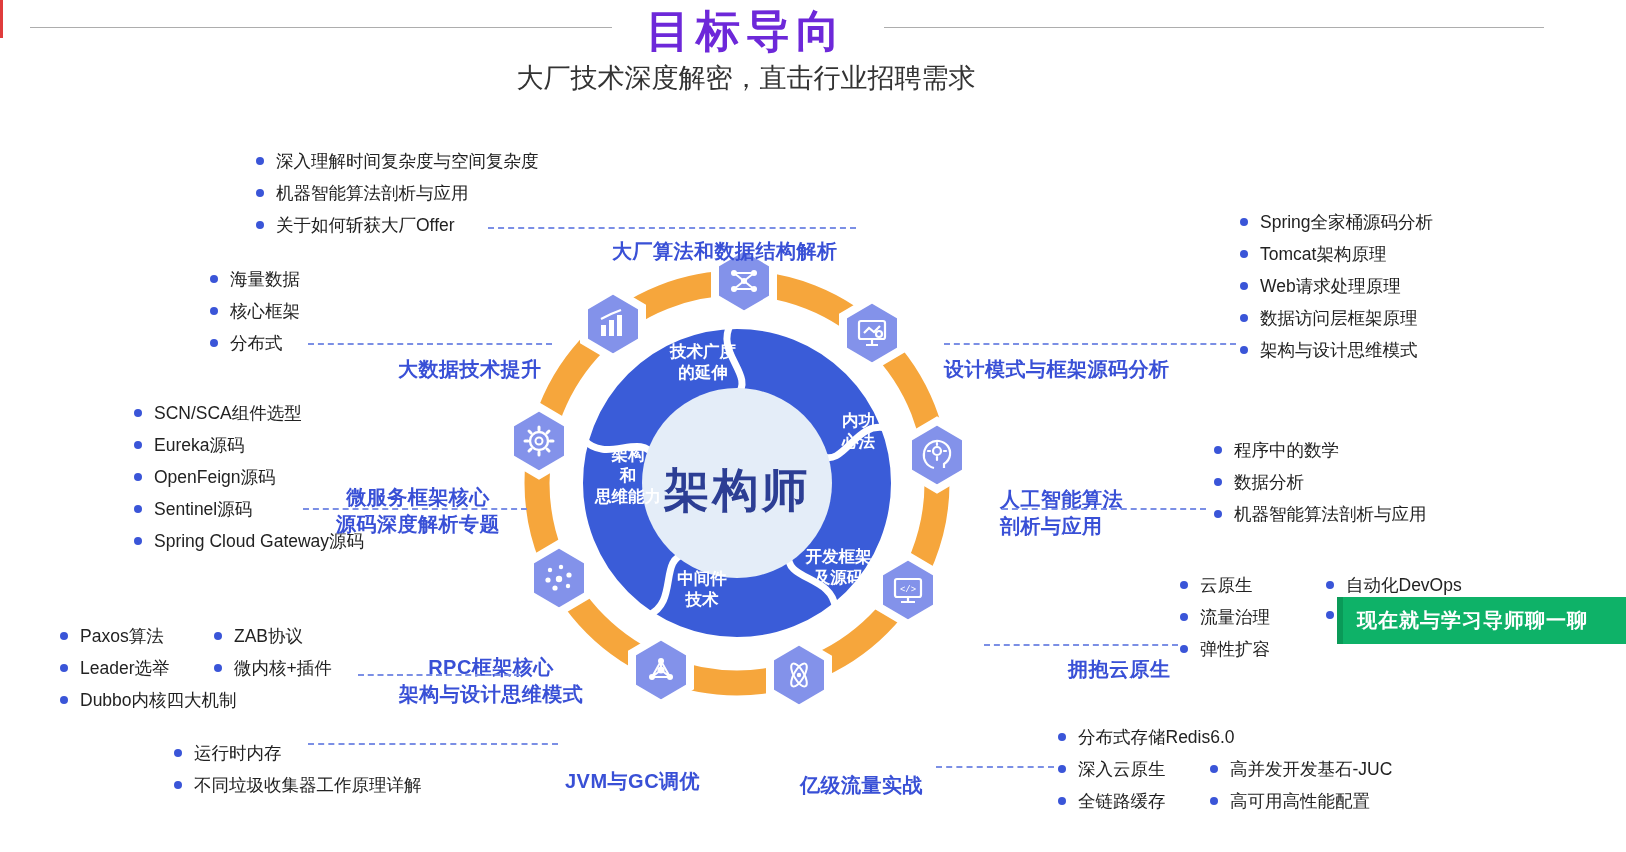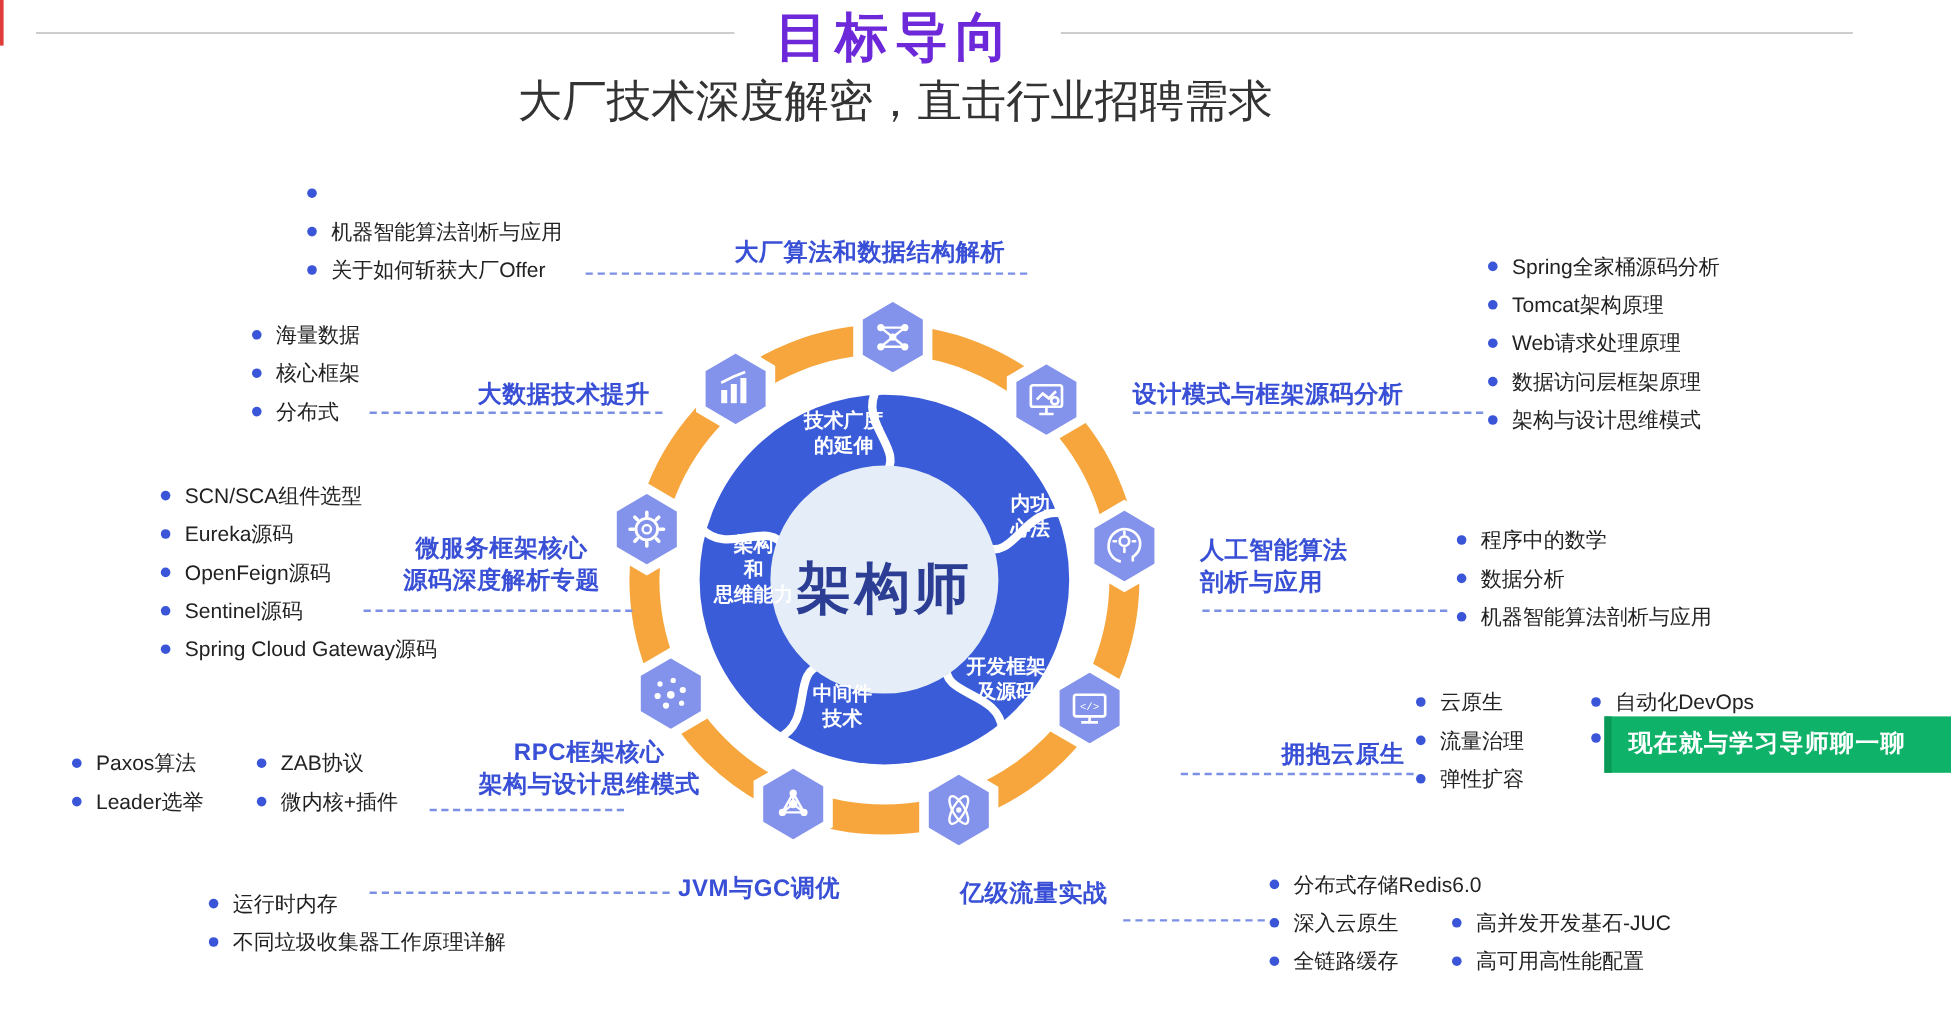--- a/index.html
+++ b/index.html
@@ -1,22 +1,22 @@
 <!DOCTYPE html>
 <html><head>
 <meta charset="utf-8">
 <style>
   html,body{margin:0;padding:0;background:#fff;}
   body{font-family:"Liberation Sans","DejaVu Sans",sans-serif;}
   #canvas{position:relative;width:1626px;height:852px;background:#fff;overflow:hidden;}
   .abs{position:absolute;}
   .rule{height:0;border-top:1px solid #adadad;}
   .page-title{font-size:44px;font-weight:900;color:#6d28d9;letter-spacing:6px;white-space:nowrap;}
-  .subtitle{font-size:37px;font-weight:500;color:#333;white-space:nowrap;}
-  .group-title{color:#3950d6;font-weight:800;font-size:20px;letter-spacing:.5px;white-space:pre-line;line-height:27px;}
+  .subtitle{font-size:27px;font-weight:500;color:#333;white-space:nowrap;}
+  .group-title{color:#3950d6;font-weight:800;font-size:20px;letter-spacing:.5px;white-space:pre-line;line-height:27px;margin-top:40px;}
   .tcenter{text-align:center;}
   .dashline{height:0;border-top:2px dashed #7b8fe5;}
   .blist .row{display:flex;align-items:center;height:32px;}
   .dot{width:8px;height:8px;border-radius:50%;background:#3a55d8;margin-right:12px;flex:0 0 8px;}
   .itm{font-size:17.5px;color:#222;white-space:nowrap;}
   .seg-label{color:#fff;font-weight:700;font-size:16.5px;text-align:center;white-space:pre-line;line-height:21px;}
   .center-label{font-size:46px;font-weight:900;color:#2c3e94;letter-spacing:3px;text-align:center;}
   .cta{background:#0eb268;color:#fff;font-weight:800;font-size:20px;height:47px;line-height:47px;
        padding-left:14px;letter-spacing:1px;border-left:6px solid #0a9a58;box-sizing:border-box;white-space:nowrap;cursor:pointer;}
   .corner-mark{width:3px;height:38px;background:#e03c3c;}
@@ -145,20 +145,21 @@
 及源码</div>
   <div class="abs seg-label" style="left:652px;top:568px;width:100px">中间件
 技术</div>
   <div class="abs seg-label" style="left:586px;top:444px;width:84px">架构
 和
 思维能力</div>
 
   <div class="abs blist" style="left:256px;top:145px">
     <div class="row">
         <span class="dot"></span>
+        <span class="itm">深入理解时间复杂度与空间复杂度</span>
       </div>
     <div class="row">
         <span class="dot"></span>
         <span class="itm">机器智能算法剖析与应用</span>
       </div>
     <div class="row">
         <span class="dot"></span>
         <span class="itm">关于如何斩获大厂Offer</span>
       </div>
   </div>
@@ -253,20 +254,24 @@
 
   <div class="abs blist" style="left:60px;top:620px">
     <div class="row">
         <span class="dot"></span>
         <span class="itm">Paxos算法</span>
       </div>
     <div class="row">
         <span class="dot"></span>
         <span class="itm">Leader选举</span>
       </div>
+    <div class="row">
+        <span class="dot"></span>
+        <span class="itm">Dubbo内核四大机制</span>
+      </div>
   </div>
   <div class="abs blist" style="left:214px;top:620px">
     <div class="row">
         <span class="dot"></span>
         <span class="itm">ZAB协议</span>
       </div>
     <div class="row">
         <span class="dot"></span>
         <span class="itm">微内核+插件</span>
       </div>

